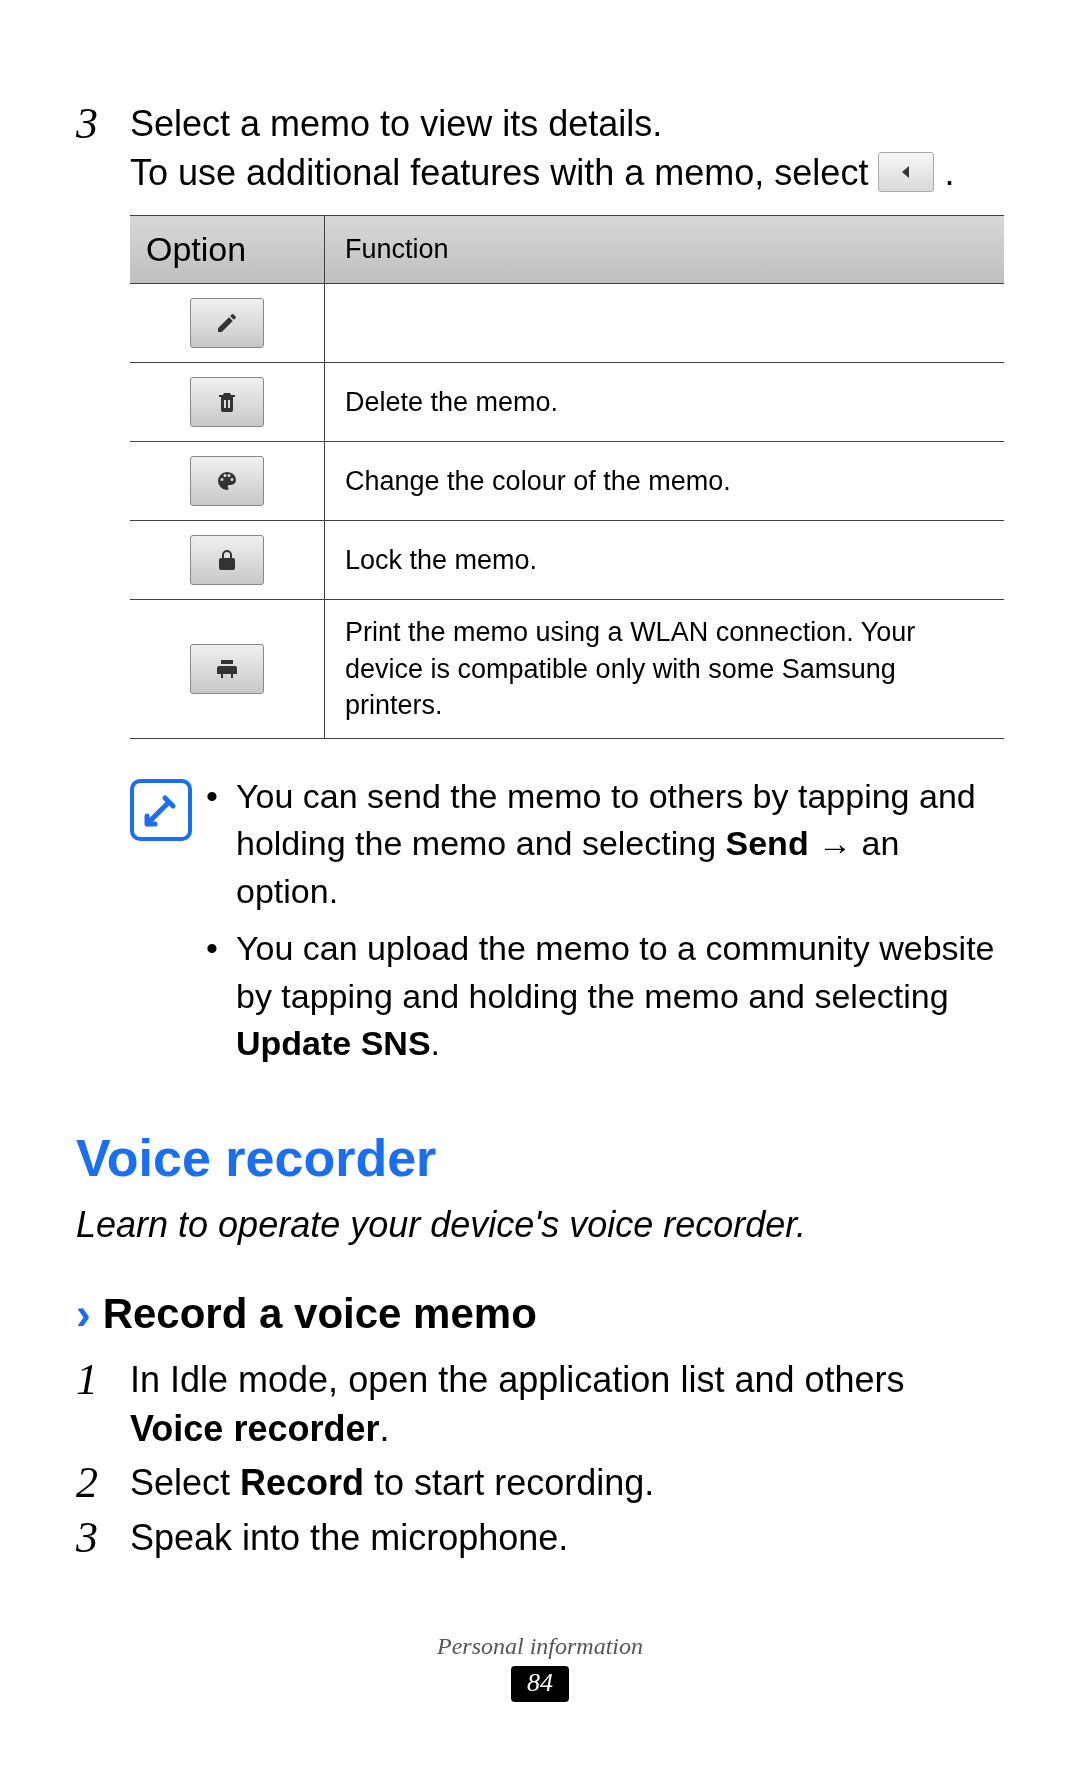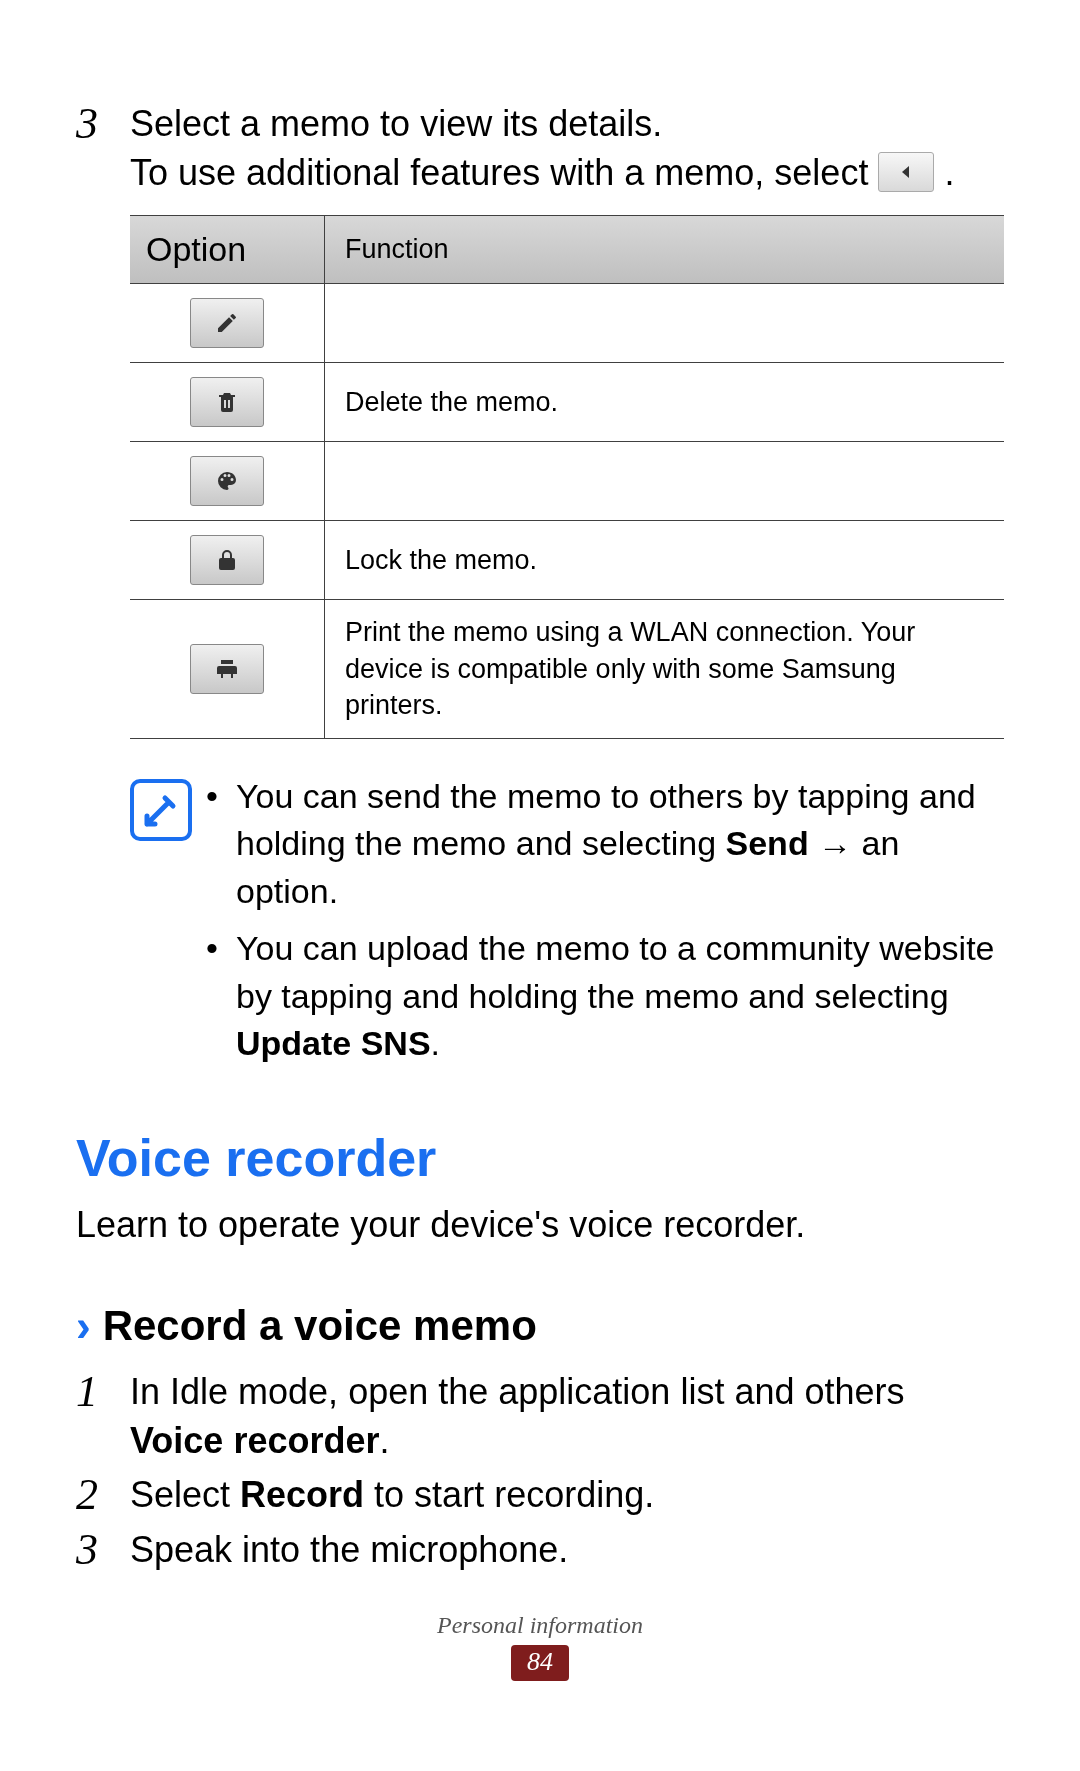--- a/index.html
+++ b/index.html
@@ -129,21 +129,22 @@
   
   h2.section {
     color: #1a6ff0;
     font-size: 52px;
     font-weight: 600;
     margin-left: 0;
     margin-bottom: 16px;
   }
   .section-desc {
     font-size: 36px;
-    margin-bottom: 56px;
+    margin-bottom: 44px;
+    font-style: italic;
   }
   .subheading {
     display: flex;
     align-items: center;
     margin-bottom: 18px;
   }
   .chevron {
     color: #1a6ff0;
     font-size: 44px;
     font-weight: 700;
@@ -151,35 +152,35 @@
     line-height: 1;
   }
   .subheading-text {
     font-size: 42px;
     font-weight: 700;
   }
 
   
   .footer {
     position: absolute;
-    bottom: 90px;
+    bottom: 69px;
     left: 0;
     width: 100%;
     text-align: center;
   }
   .footer-label {
     font-family: Georgia, "Times New Roman", serif;
     font-style: italic;
     font-size: 24px;
     color: #555;
     margin-bottom: 6px;
   }
   .page-badge {
     display: inline-block;
-    background: #7f1d1d;
+    background: #000000;
     color: #fff;
     font-family: Georgia, "Times New Roman", serif;
     font-style: italic;
     font-size: 26px;
     padding: 2px 16px 4px;
     border-radius: 4px;
   }
 </style>
 </head>
 <body>
@@ -228,20 +229,21 @@
     </div>
 
     <div class="opt-row">
       <div class="opt-cell-left">
         <span class="icon-btn">
           <svg viewBox="0 0 24 24">
               <path d="M12 3a9 9 0 0 0 0 18c1 0 1.5-.8 1.5-1.5 0-.4-.2-.8-.4-1-.3-.3-.4-.7-.4-1 0-.8.7-1.5 1.5-1.5H16a5 5 0 0 0 5-5c0-4.4-4-8-9-8zm-5 9a1.5 1.5 0 1 1 0-3 1.5 1.5 0 0 1 0 3zm3-4a1.5 1.5 0 1 1 0-3 1.5 1.5 0 0 1 0 3zm4 0a1.5 1.5 0 1 1 0-3 1.5 1.5 0 0 1 0 3zm3 4a1.5 1.5 0 1 1 0-3 1.5 1.5 0 0 1 0 3z"></path>
             </svg>
         </span>
       </div>
+      <div class="opt-cell-right">Change the colour of the memo.</div>
     </div>
 
     <div class="opt-row">
       <div class="opt-cell-left">
         <span class="icon-btn">
           <svg viewBox="0 0 24 24">
               <path d="M12 2a5 5 0 0 0-5 5v3H6a2 2 0 0 0-2 2v8a2 2 0 0 0 2 2h12a2 2 0 0 0 2-2v-8a2 2 0 0 0-2-2h-1V7a5 5 0 0 0-5-5zm-3 5a3 3 0 1 1 6 0v3H9V7z"></path>
             </svg>
         </span>
       </div>

